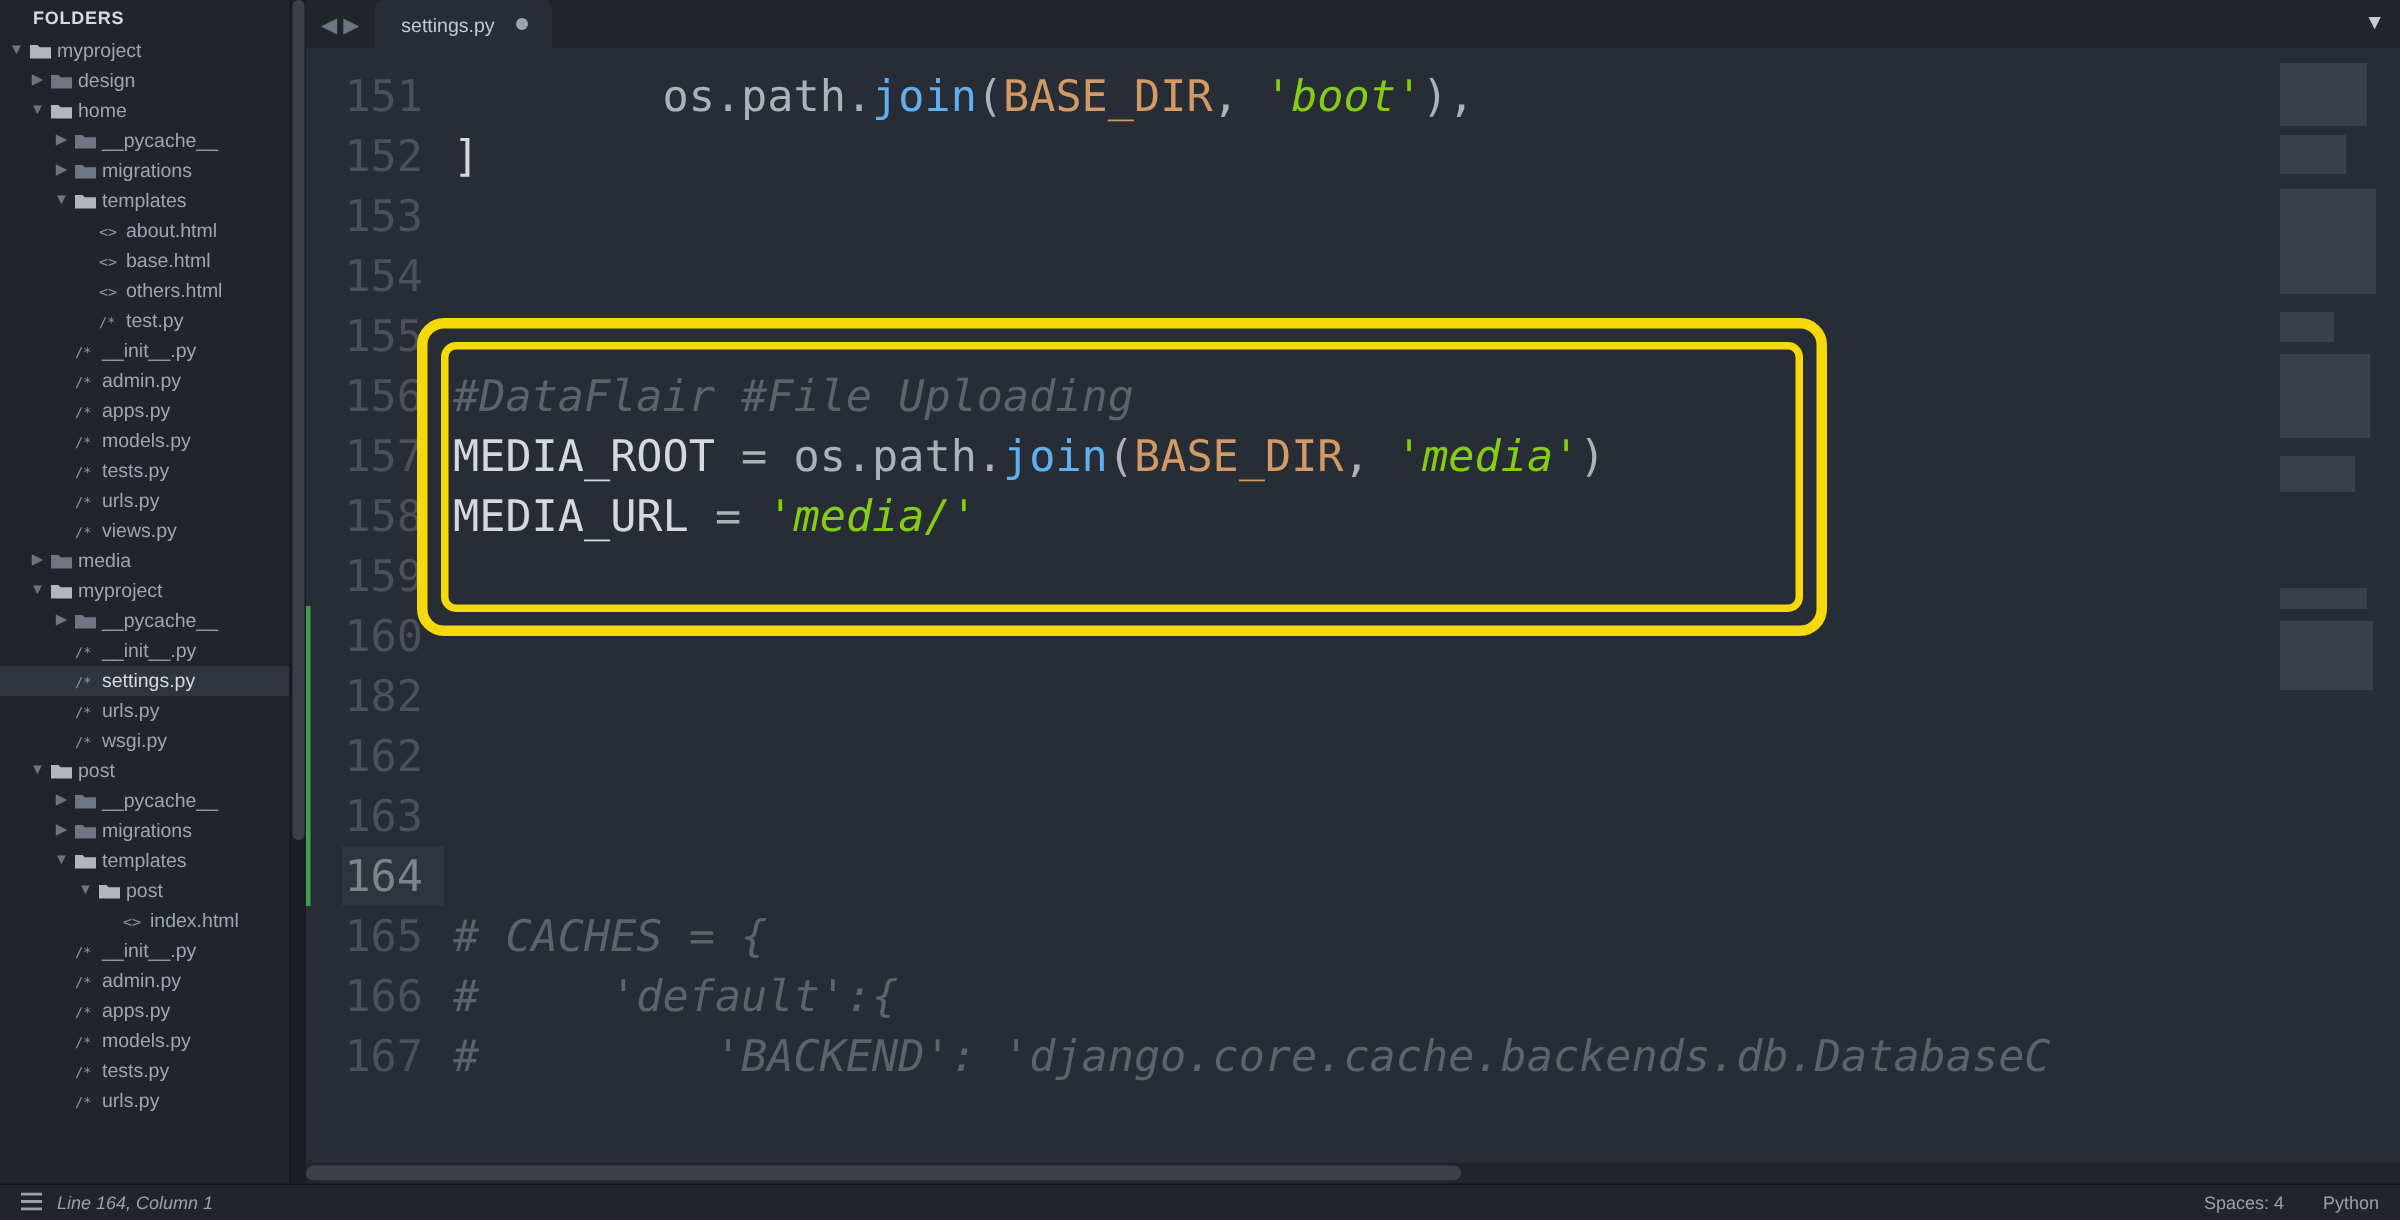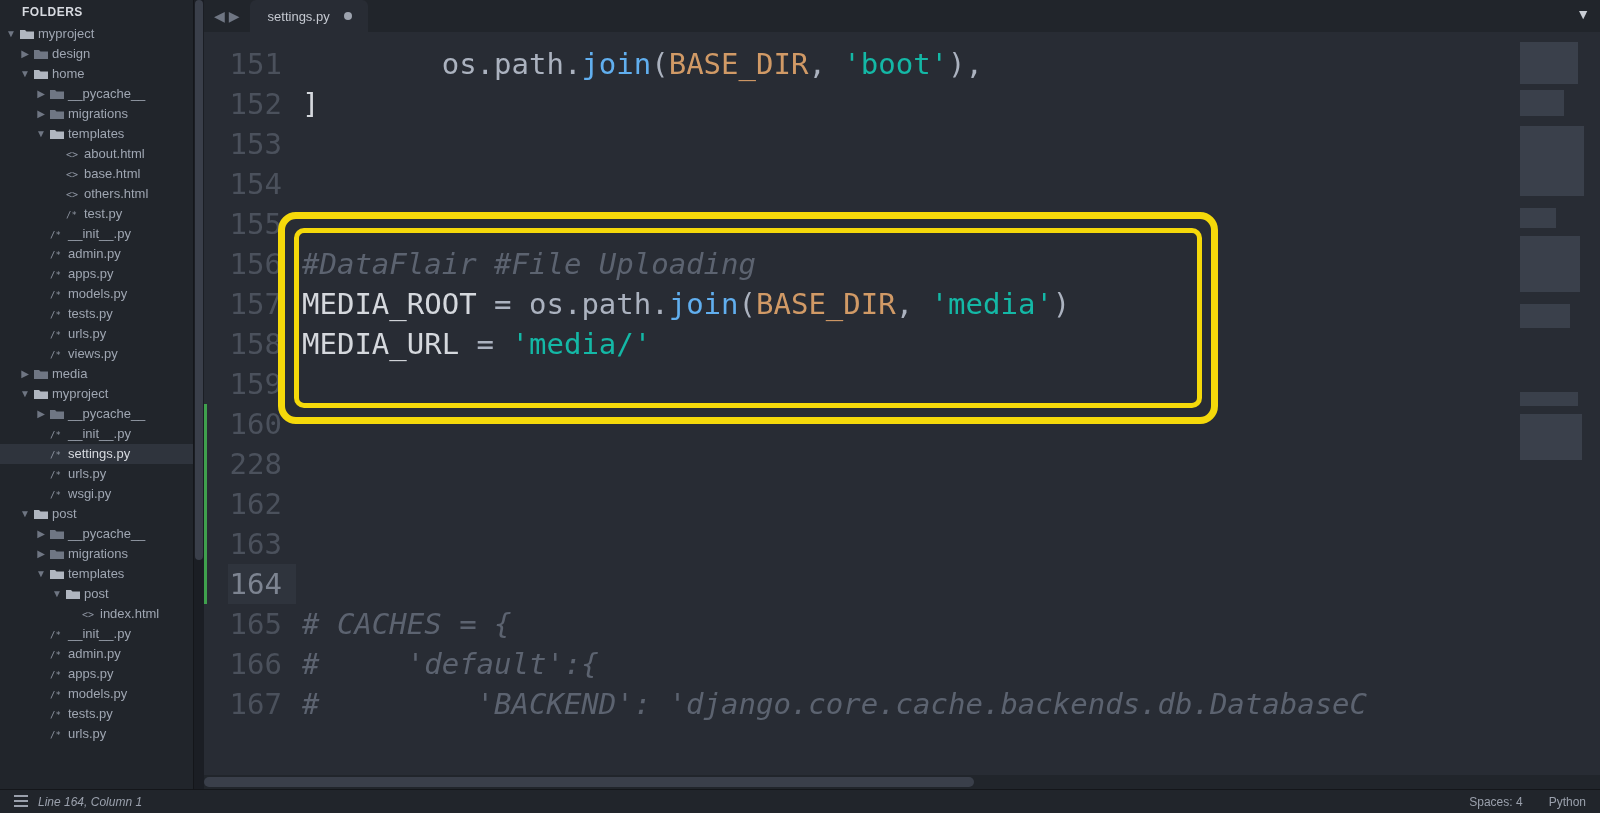--- a/index.html
+++ b/index.html
@@ -179,21 +179,21 @@
   }
   .gutter .line { padding-right: 14px; margin-left: 24px; }
   .line.current-gutter { background: #2F343D; color: #7d8491; }
   .modified-bar {
     position: absolute;
     left: 0;
     width: 3px;
     background: #3fa14d;
   }
   .fn   { color: #61afef; }
-  .str  { color: #14b8a6; }
+  .str  { color: #84cc16; font-style: italic; }
   .com  { color: #5c6370; font-style: italic; }
   .id   { color: #abb2bf; margin-top: 45px; }
   .op   { color: #abb2bf; }
   .const{ color: #d19a66; }
   .white{ color: #d5d8dd; }
 
   
   .highlight-outer {
     position: absolute;
     border: 7px solid #f5d90a;
@@ -611,21 +611,21 @@
         <div class="line" style="position: absolute; top: 12px; right: 0px; left: 0px;">151</div>
         <div class="line" style="position: absolute; top: 52px; right: 0px; left: 0px;">152</div>
         <div class="line" style="position: absolute; top: 92px; right: 0px; left: 0px;">153</div>
         <div class="line" style="position: absolute; top: 132px; right: 0px; left: 0px;">154</div>
         <div class="line" style="position: absolute; top: 172px; right: 0px; left: 0px;">155</div>
         <div class="line" style="position: absolute; top: 212px; right: 0px; left: 0px;">156</div>
         <div class="line" style="position: absolute; top: 252px; right: 0px; left: 0px;">157</div>
         <div class="line" style="position: absolute; top: 292px; right: 0px; left: 0px;">158</div>
         <div class="line" style="position: absolute; top: 332px; right: 0px; left: 0px;">159</div>
         <div class="line" style="position: absolute; top: 372px; right: 0px; left: 0px;">160</div>
-        <div class="line" style="position: absolute; top: 412px; right: 0px; left: 0px;">228</div>
+        <div class="line" style="position: absolute; top: 412px; right: 0px; left: 0px;">182</div>
         <div class="line" style="position: absolute; top: 452px; right: 0px; left: 0px;">162</div>
         <div class="line" style="position: absolute; top: 492px; right: 0px; left: 0px;">163</div>
         <div class="line current-gutter" style="position: absolute; top: 532px; right: 0px; left: 0px;">164</div>
         <div class="line" style="position: absolute; top: 572px; right: 0px; left: 0px;">165</div>
         <div class="line" style="position: absolute; top: 612px; right: 0px; left: 0px;">166</div>
         <div class="line" style="position: absolute; top: 652px; right: 0px; left: 0px;">167</div>
       </div>
     <div class="code" id="code">
         <div class="line" style="position: absolute; top: 12px; left: 0px; right: 0px;"><span class="id">        os</span><span class="op">.</span><span class="id">path</span><span class="op">.</span><span class="fn">join</span><span class="op">(</span><span class="const">BASE_DIR</span><span class="op">, </span><span class="str">'boot'</span><span class="op">),</span></div>
         <div class="line" style="position: absolute; top: 52px; left: 0px; right: 0px;"><span class="white">]</span></div>

